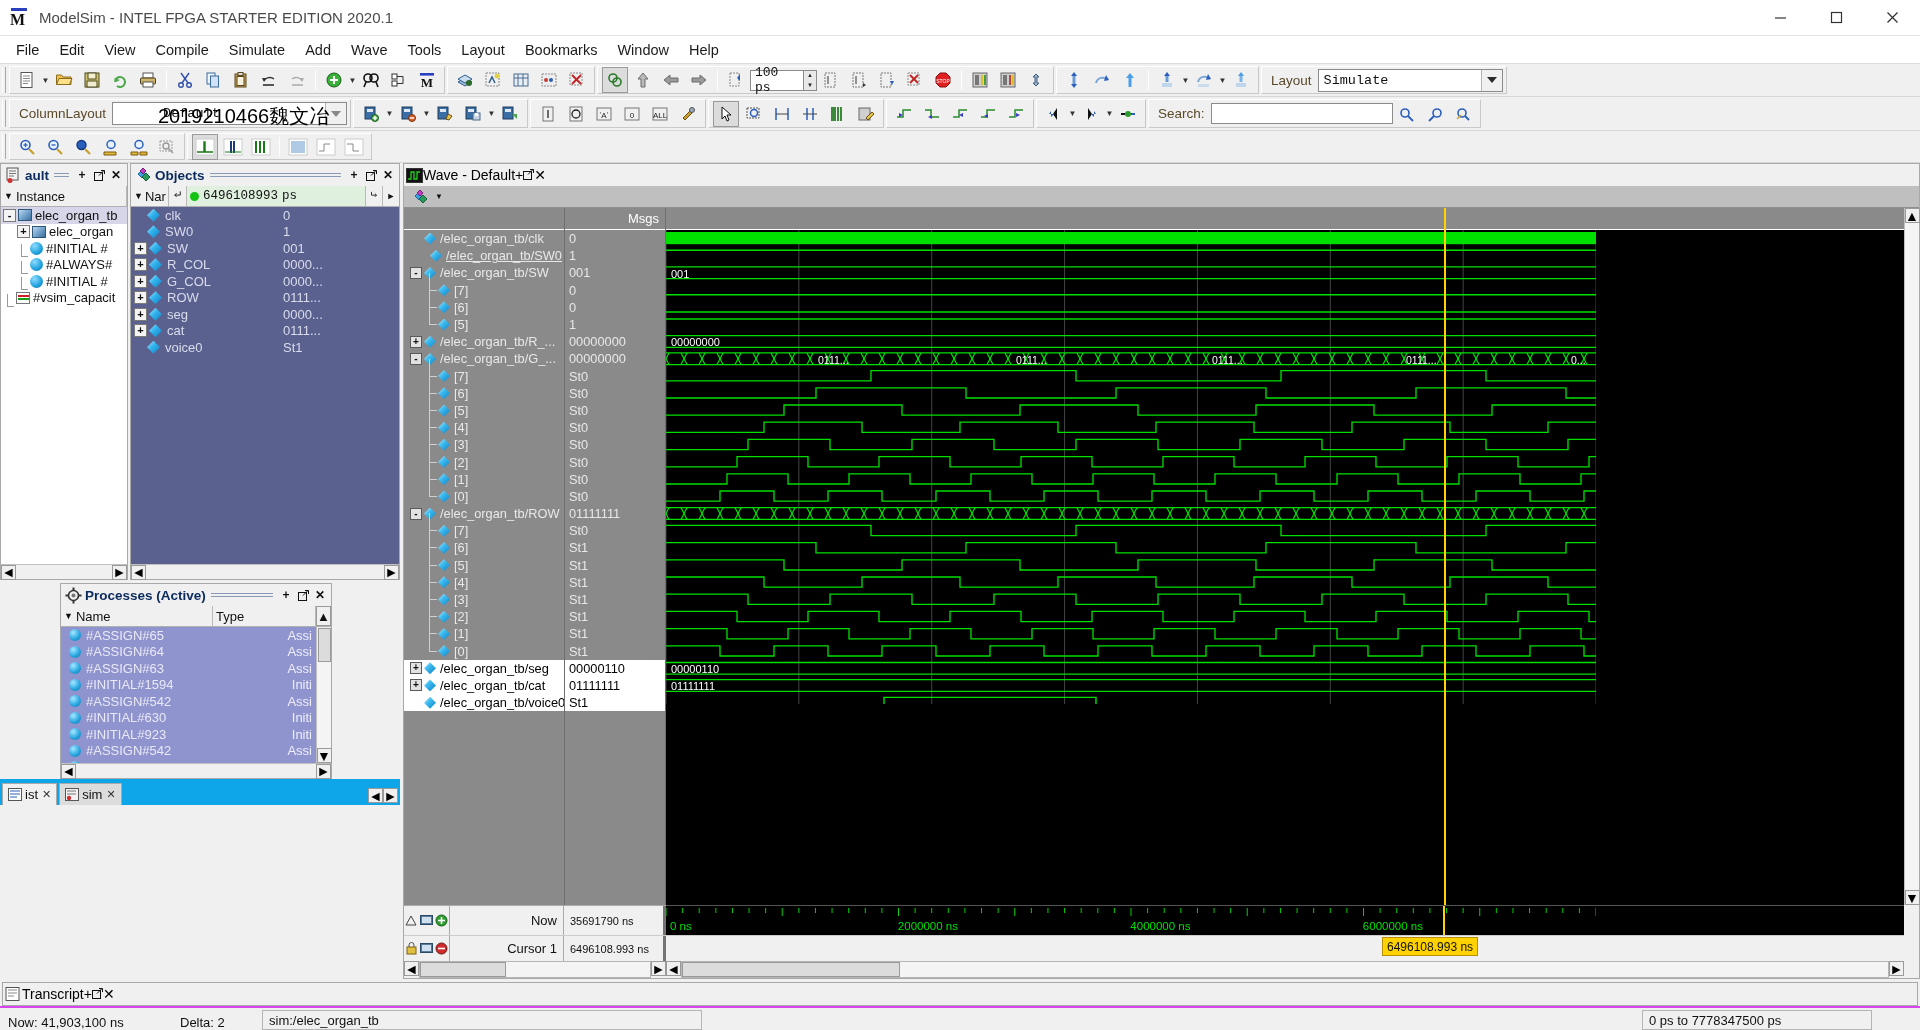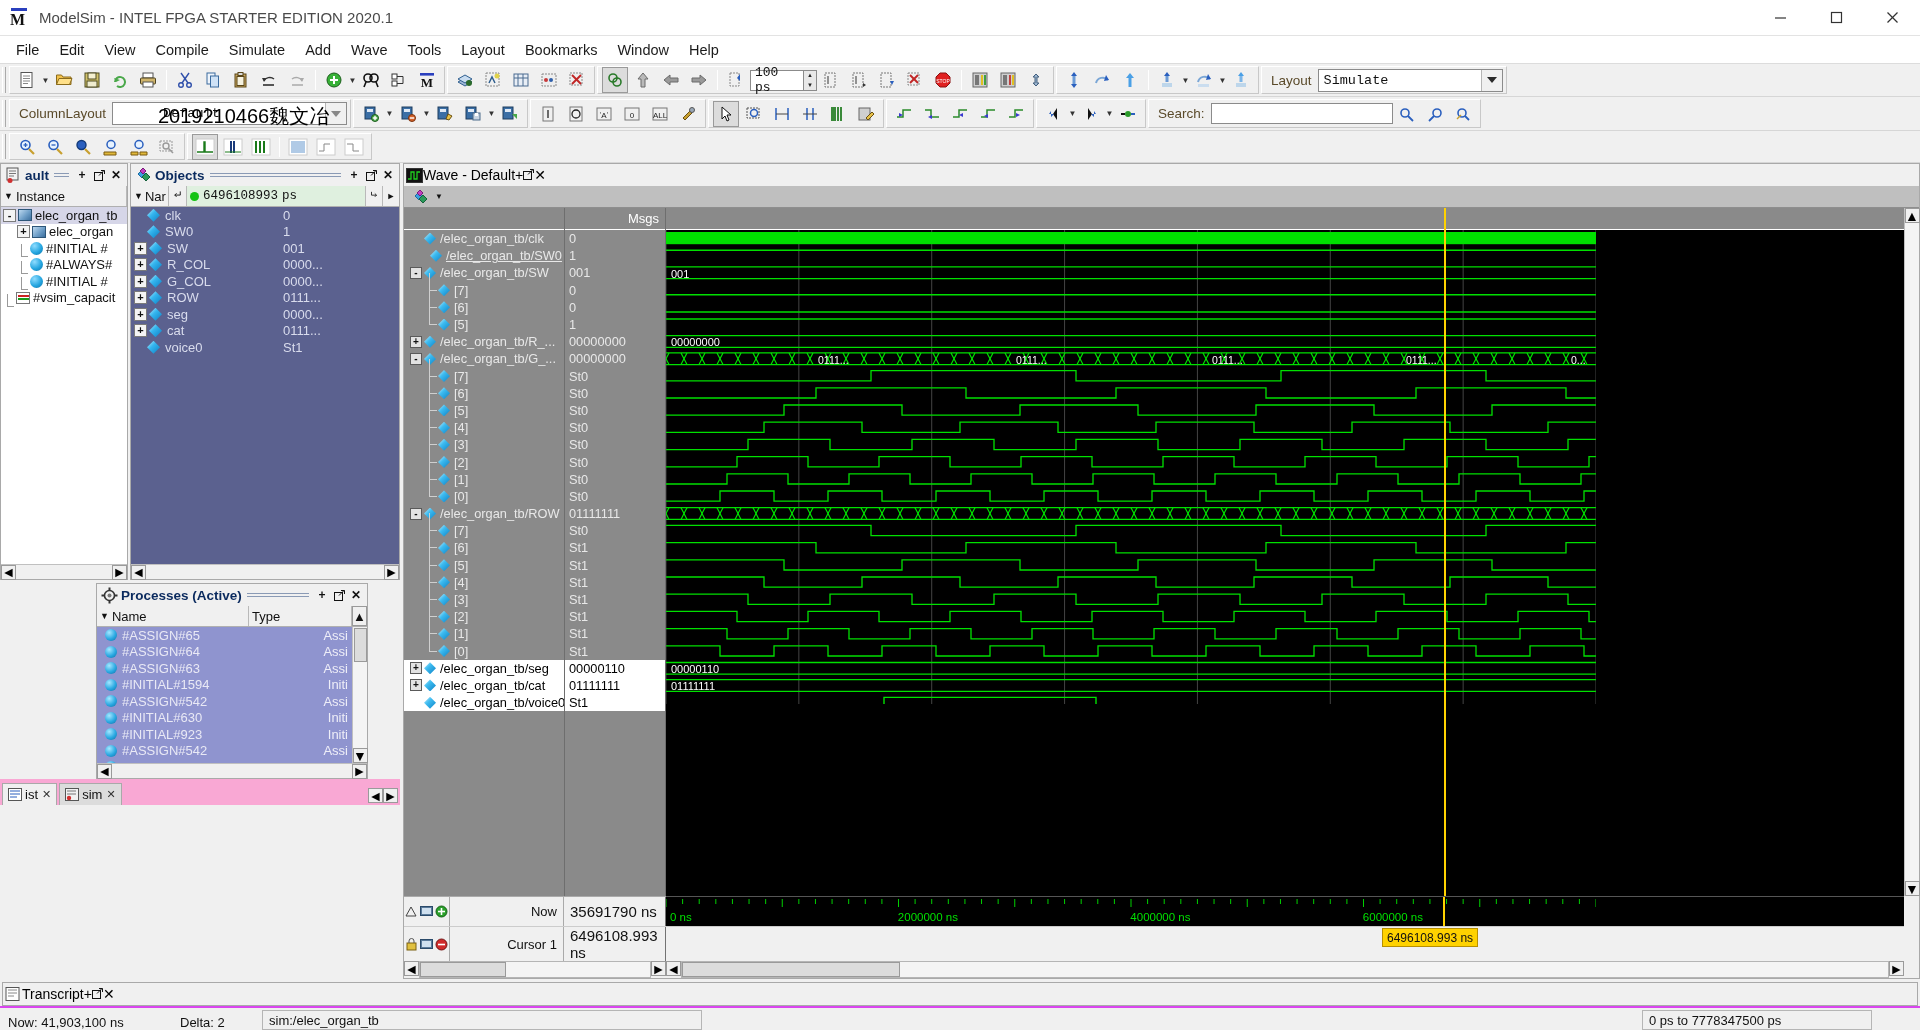--- a/index.html
+++ b/index.html
@@ -101,21 +101,21 @@
   .ptype{position:absolute;right:2px;font-size:13px;color:#eeeef8;}
 
   
   .sb-h{height:15px;background:#f0f0f0;border-top:1px solid #c0c0c0;display:flex;align-items:center;flex:0 0 15px;}
   .sb-v{width:15px;background:#f0f0f0;border-left:1px solid #c0c0c0;display:flex;flex-direction:column;align-items:center;flex:0 0 15px;}
   .sbbtn{width:15px;height:15px;background:#f0f0f0;border:1px solid #9a9a9a;display:flex;align-items:center;justify-content:center;flex:0 0 15px;}
   .sbthumb-h{height:13px;background:#dcdcdc;border:1px solid #9a9a9a;}
   .sbtrack{flex:1 1 auto;background:#f4f4f4;}
 
   
-  .tabstrip{height:26px;display:flex;align-items:flex-end;background:#f9a8d4;flex:0 0 26px;padding-left:2px;}
+  .tabstrip{height:26px;display:flex;align-items:flex-end;background:#0ea5e9;flex:0 0 26px;padding-left:2px;}
   .tab{height:22px;display:flex;align-items:center;padding:0 5px;border:1px solid #a9a9a9;border-bottom:none;background:#f0f0f0;margin-right:2px;font-size:13px;color:#111;}
   .tab .tico{width:14px;height:13px;margin-right:3px;flex:0 0 14px;}
   .tab .tx{margin-left:4px;font-size:11px;color:#333;}
 
   
   .wavepanel{flex:1 1 auto;display:flex;flex-direction:column;border:1px solid #a9a9a9;margin-left:3px;min-width:0;}
   .wavetitle{height:22px;display:flex;align-items:center;background:#f0f0f0;flex:0 0 22px;padding:0 2px;}
   .wavetoolbar{height:22px;display:flex;align-items:center;background:#bfbfbf;border-bottom:1px solid #8e8e8e;flex:0 0 22px;padding-left:8px;}
   .wavebody{flex:1 1 auto;display:flex;min-height:0;}
   .wnamecol{width:160px;flex:0 0 160px;background:#8a8a8a;overflow:hidden;}
@@ -132,21 +132,21 @@
        font:bold 10px "Liberation Sans",sans-serif;color:#111;line-height:1;flex:0 0 12px;margin-right:2px;}
   .wleafline{width:14px;flex:0 0 14px;height:17px;position:relative;}
   .wleafline:before{content:"";position:absolute;left:5px;top:-9px;bottom:8px;width:1px;background:#cfcfcf;}
   .wleafline:after{content:"";position:absolute;left:5px;top:8px;width:8px;height:1px;background:#cfcfcf;}
   .wvalrow{height:17.2px;display:flex;align-items:center;font-size:12.8px;color:#e8e8e8;padding-left:4px;font-family:"Liberation Sans",sans-serif;white-space:nowrap;}
   .wvalrow.hl{background:#fff;color:#000;}
   .wrow.hl{background:#fff;color:#000;}
   .timeline{height:30px;background:#000;border-top:1px solid #555;flex:0 0 30px;position:relative;overflow:hidden;}
   .cb-icons{width:46px;flex:0 0 46px;display:flex;align-items:center;justify-content:center;gap:2px;background:#f0f0f0;border-right:1px solid #aaa;}
   .cb-lbl{flex:1 1 auto;display:flex;align-items:center;justify-content:flex-end;padding-right:6px;font-size:13px;color:#111;border-right:1px solid #aaa;}
-  .cb-val{width:102px;flex:0 0 102px;display:flex;align-items:center;padding-left:6px;font-size:15px;color:#111;border-right:1px solid #737373;}
+  .cb-val{width:102px;flex:0 0 102px;display:flex;align-items:center;padding-left:6px;font-size:11px;color:#111;border-right:3px solid #737373;}
 
   
   .transcript{height:24px;border:1px solid #a9a9a9;display:flex;align-items:center;background:#f0f0f0;flex:0 0 24px;margin:3px 2px 0 2px;padding:0 2px;}
 
   
   .statusbar{height:24px;background:#f0f0f0;border-top:2px solid #d946ef;display:flex;align-items:flex-end;flex:0 0 24px;font-size:13px;color:#111;}
   .sfield{height:20px;border:1px solid #b5b5b5;background:#f0f0f0;display:flex;align-items:center;padding:0 6px;margin:0 2px;}
 </style>
 </head>
 <body>
@@ -983,21 +983,21 @@
               </div>
             </div>
           <div class="sb-h">
             <div class="sbbtn">◄</div>
             <div class="sbtrack"></div>
             <div class="sbbtn">►</div>
           </div>
         </div>
       </div>
 
-      <div class="panel procpane" style="margin-left:96px;width:272px;flex:0 0 196px;">
+      <div class="panel procpane" style="margin-left:60px;width:272px;flex:0 0 196px;">
         <div class="ptitle">
           <div class="pico">
             <svg width="17" height="17" viewBox="0 0 17 17">
                 <circle cx="8.5" cy="8.5" r="5" fill="none" stroke="#333" stroke-width="1.6"></circle>
                 <circle cx="8.5" cy="8.5" r="2" fill="#777"></circle>
                 <rect x="7.5" y="0.5" width="2" height="3" fill="#333"></rect>
                 <rect x="7.5" y="13.5" width="2" height="3" fill="#333"></rect>
                 <rect x="0.5" y="7.5" width="3" height="2" fill="#333"></rect>
                 <rect x="13.5" y="7.5" width="3" height="2" fill="#333"></rect>
               </svg>

